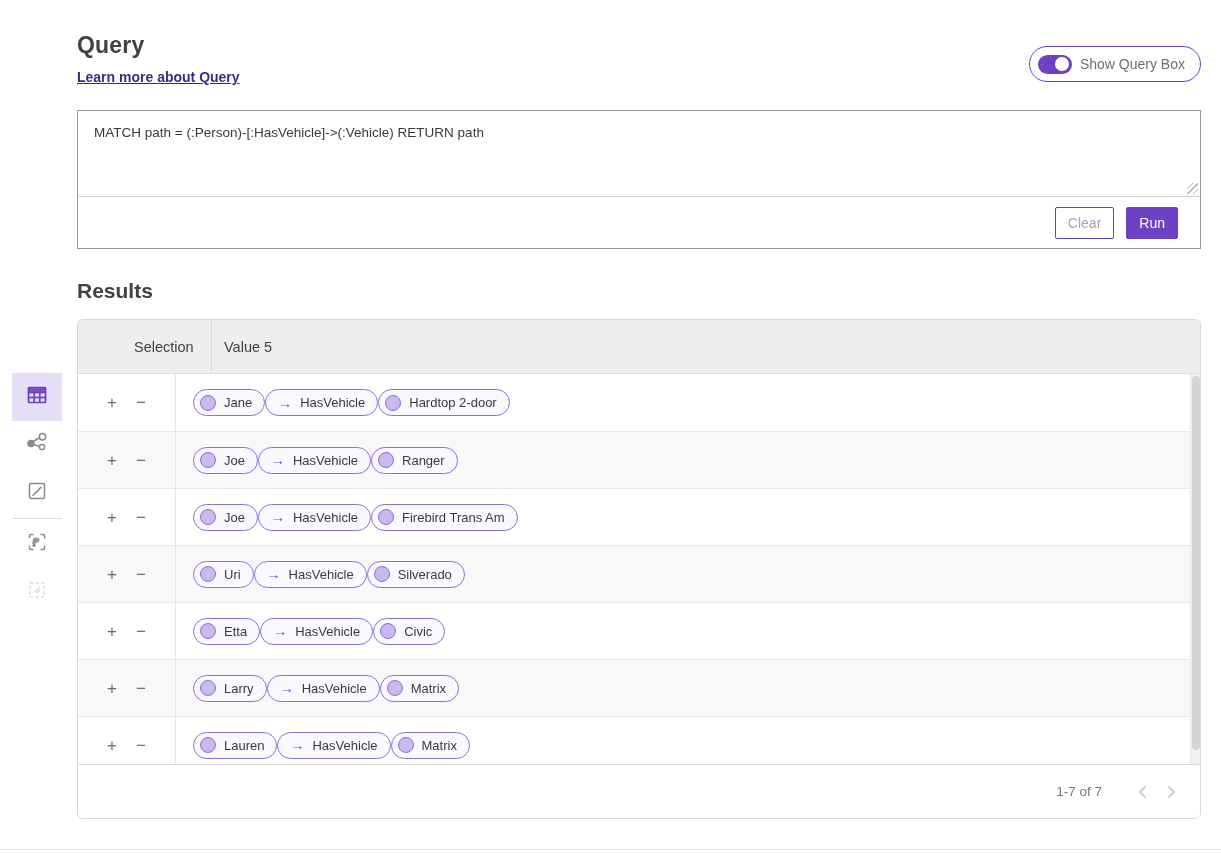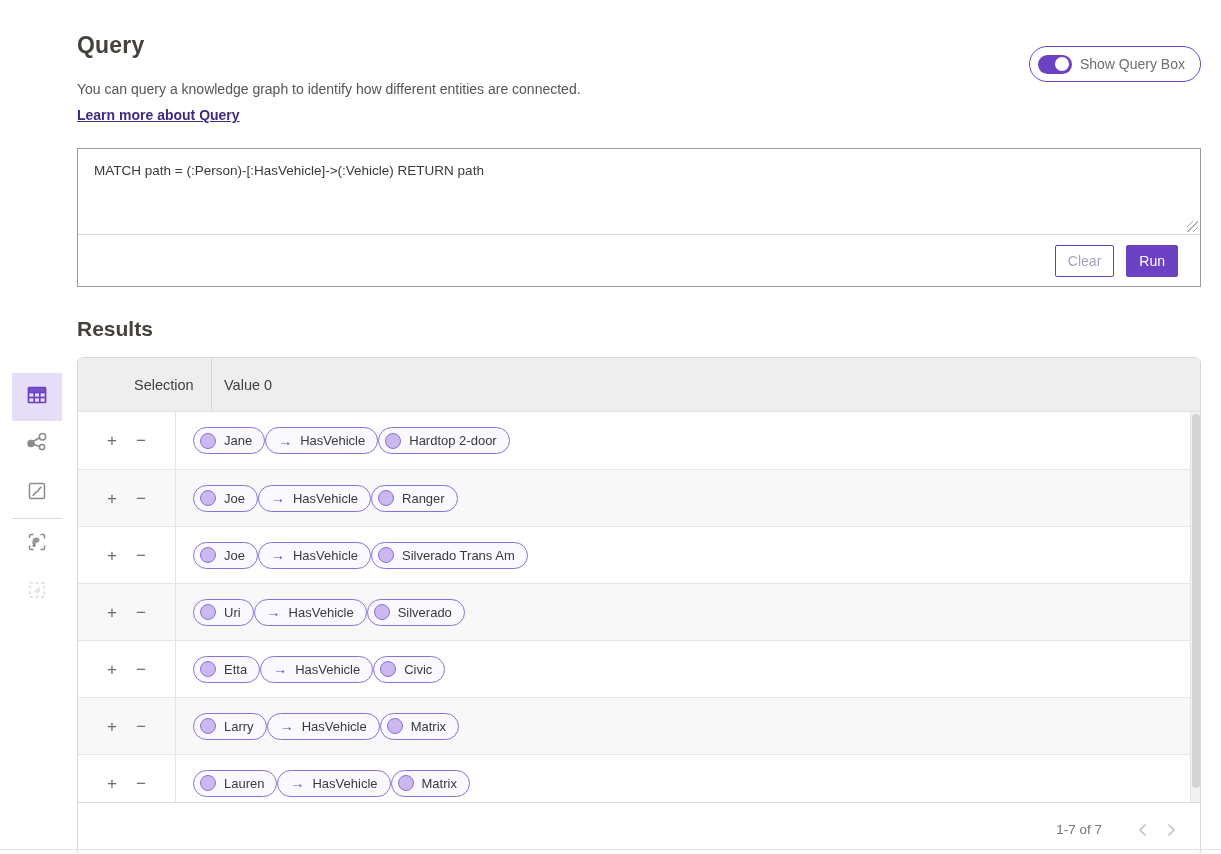--- a/index.html
+++ b/index.html
@@ -136,21 +136,20 @@
           <rect x="5" y="5" width="14" height="14" stroke-dasharray="3 2.6"></rect>
           <path d="M9.5 14.5 L14.5 9.5 M12 15 L15 12"></path>
             </g>
           </svg>
       </span>
     </div>
   </div>
 
   <div class="content">
     <h1 class="page-title">Query</h1>
-    <p class="page-desc">You can query a knowledge graph to identify how different entities are connected.</p>
     <a class="learn-link">Learn more about Query</a>
 
     <div class="toggle-pill">
       <span class="switch">
           <span class="knob"></span>
         </span>
       <span class="toggle-label">Show Query Box</span>
     </div>
 
     <div class="query-card">
@@ -164,21 +163,21 @@
       </div>
     </div>
 
     <h2 class="results-title">Results</h2>
 
     <div class="results-card">
       <div class="t-header">
         <div class="col-sel">
             <span>Selection</span>
           </div>
-        <div class="col-val"><span>Value 0</span></div>
+        <div class="col-val"><span>Value 5</span></div>
       </div>
 
       <div class="t-body">
         <div id="rows-host">
   <div class="t-row">
     <div class="cell-sel">
       <button class="rowbtn">+</button>
       <button class="rowbtn">−</button>
     </div>
     <div class="cell-val">
@@ -227,21 +226,21 @@
       <span class="chip node">
         <span class="node-dot"></span>
         <span>Joe</span>
       </span>
       <span class="chip edge">
         <span class="edge-arrow">→</span>
         <span>HasVehicle</span>
       </span>
       <span class="chip node">
         <span class="node-dot"></span>
-        <span>Silverado Trans Am</span>
+        <span>Firebird Trans Am</span>
       </span>
     </div>
   </div>
 
   <div class="t-row even">
     <div class="cell-sel">
       <button class="rowbtn">+</button>
       <button class="rowbtn">−</button>
     </div>
     <div class="cell-val">

